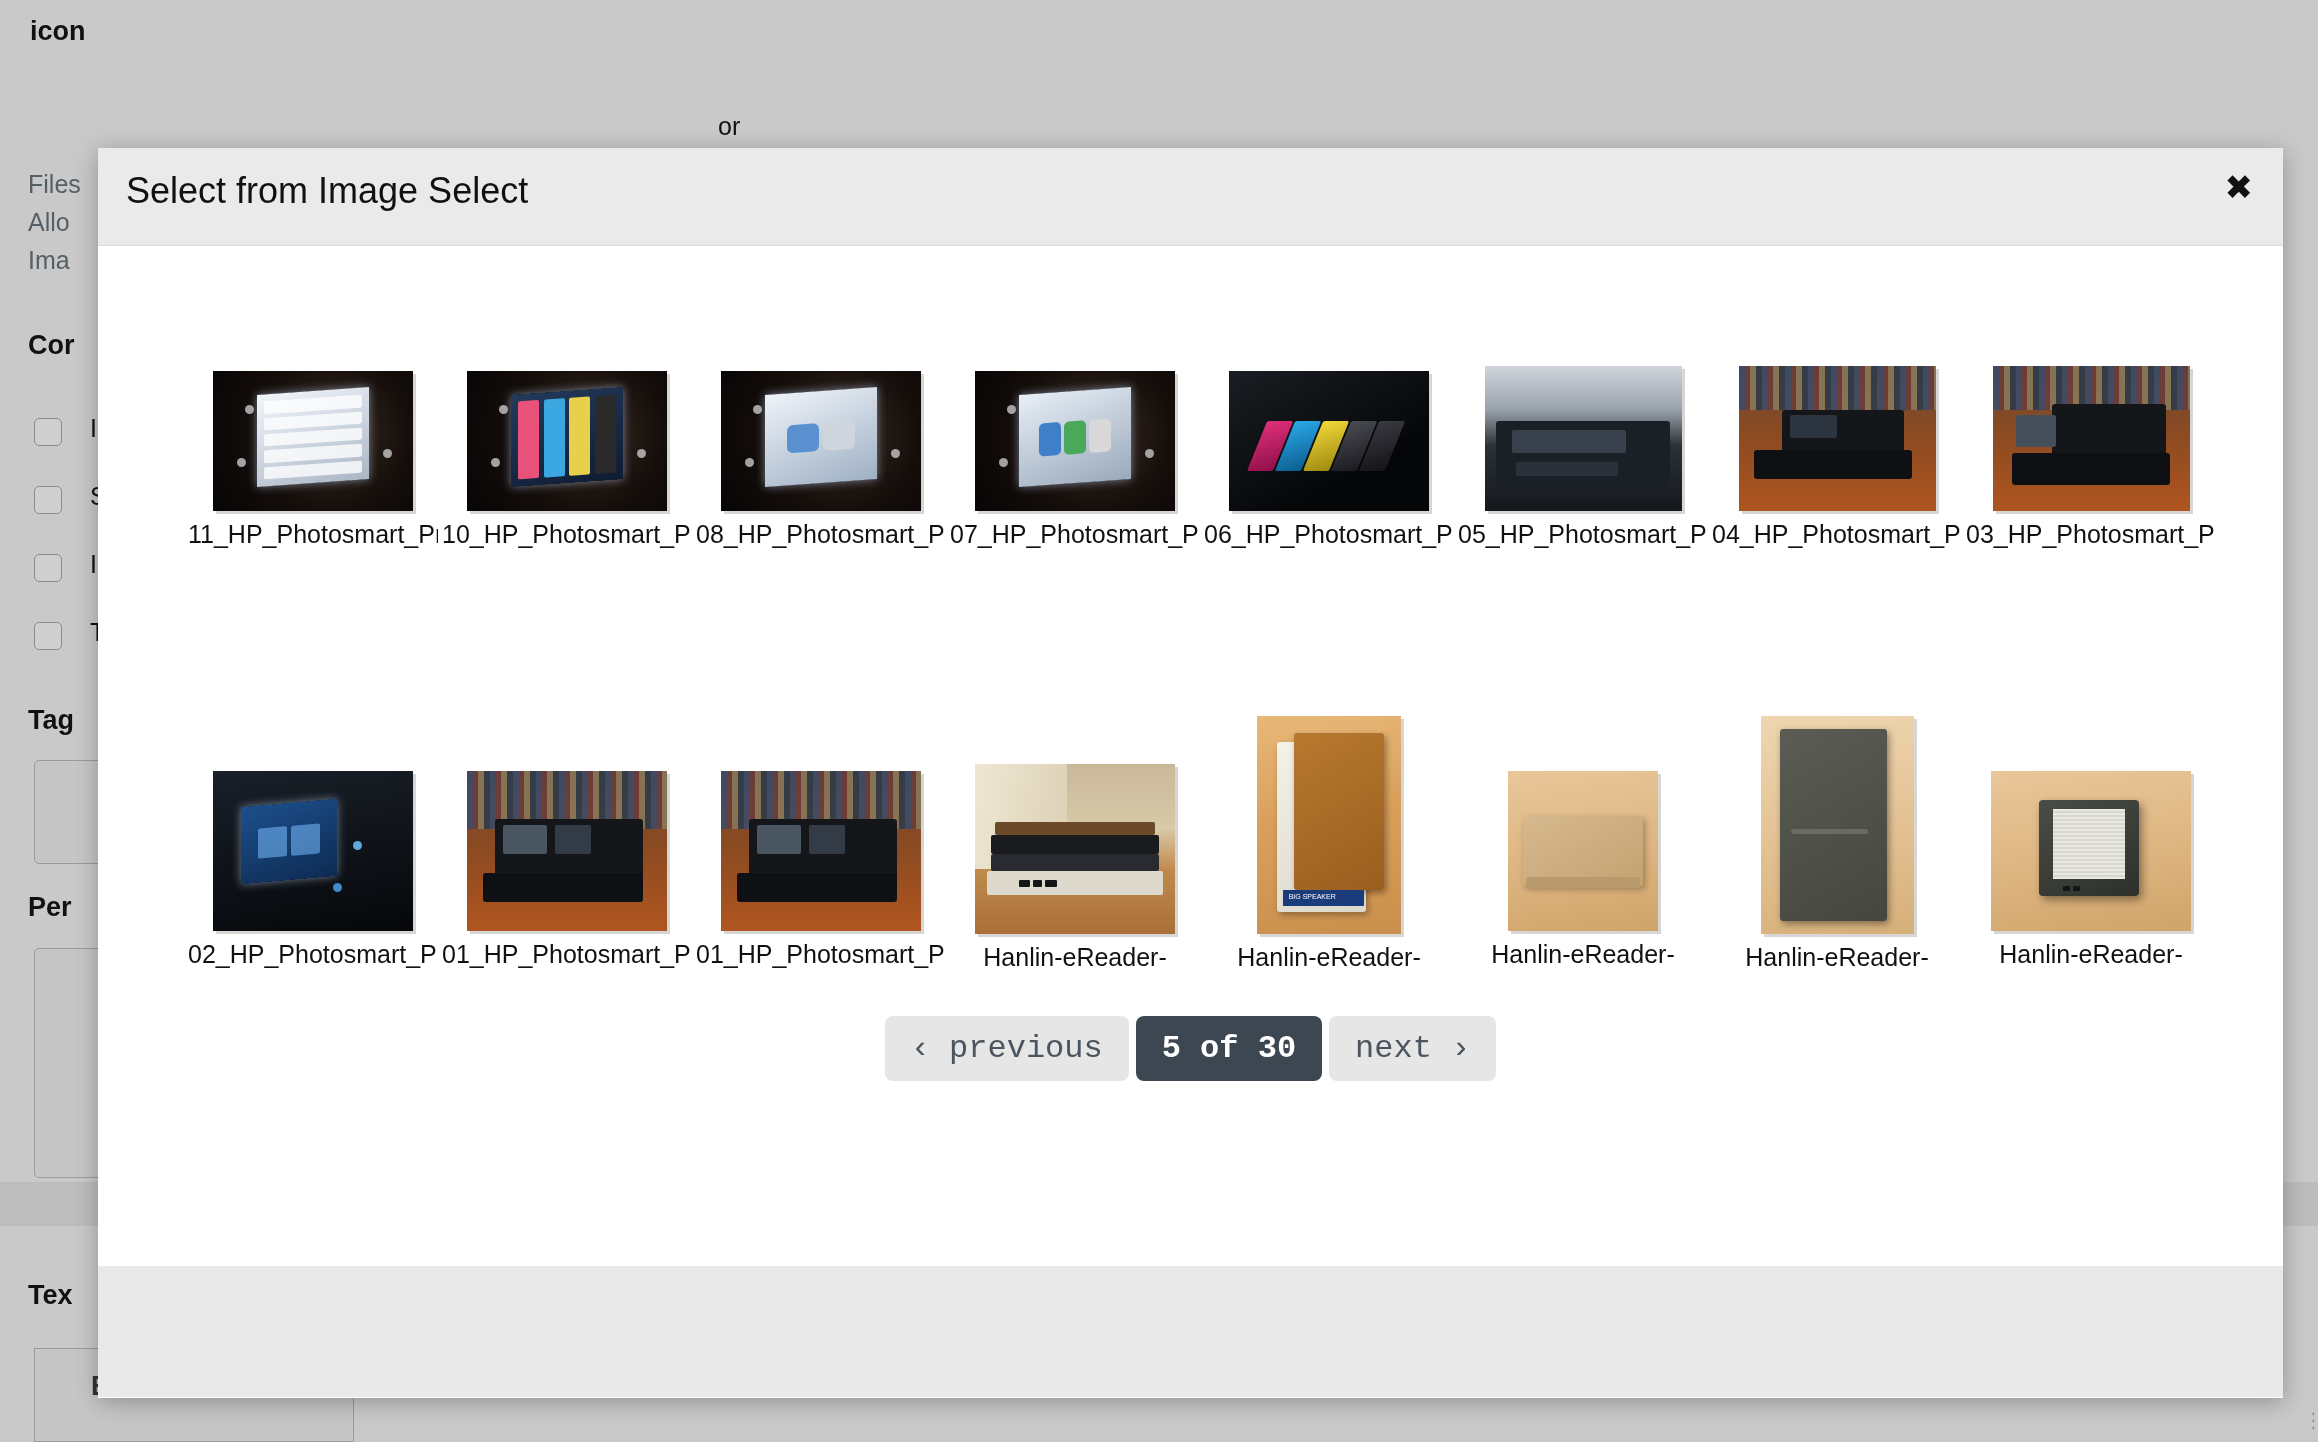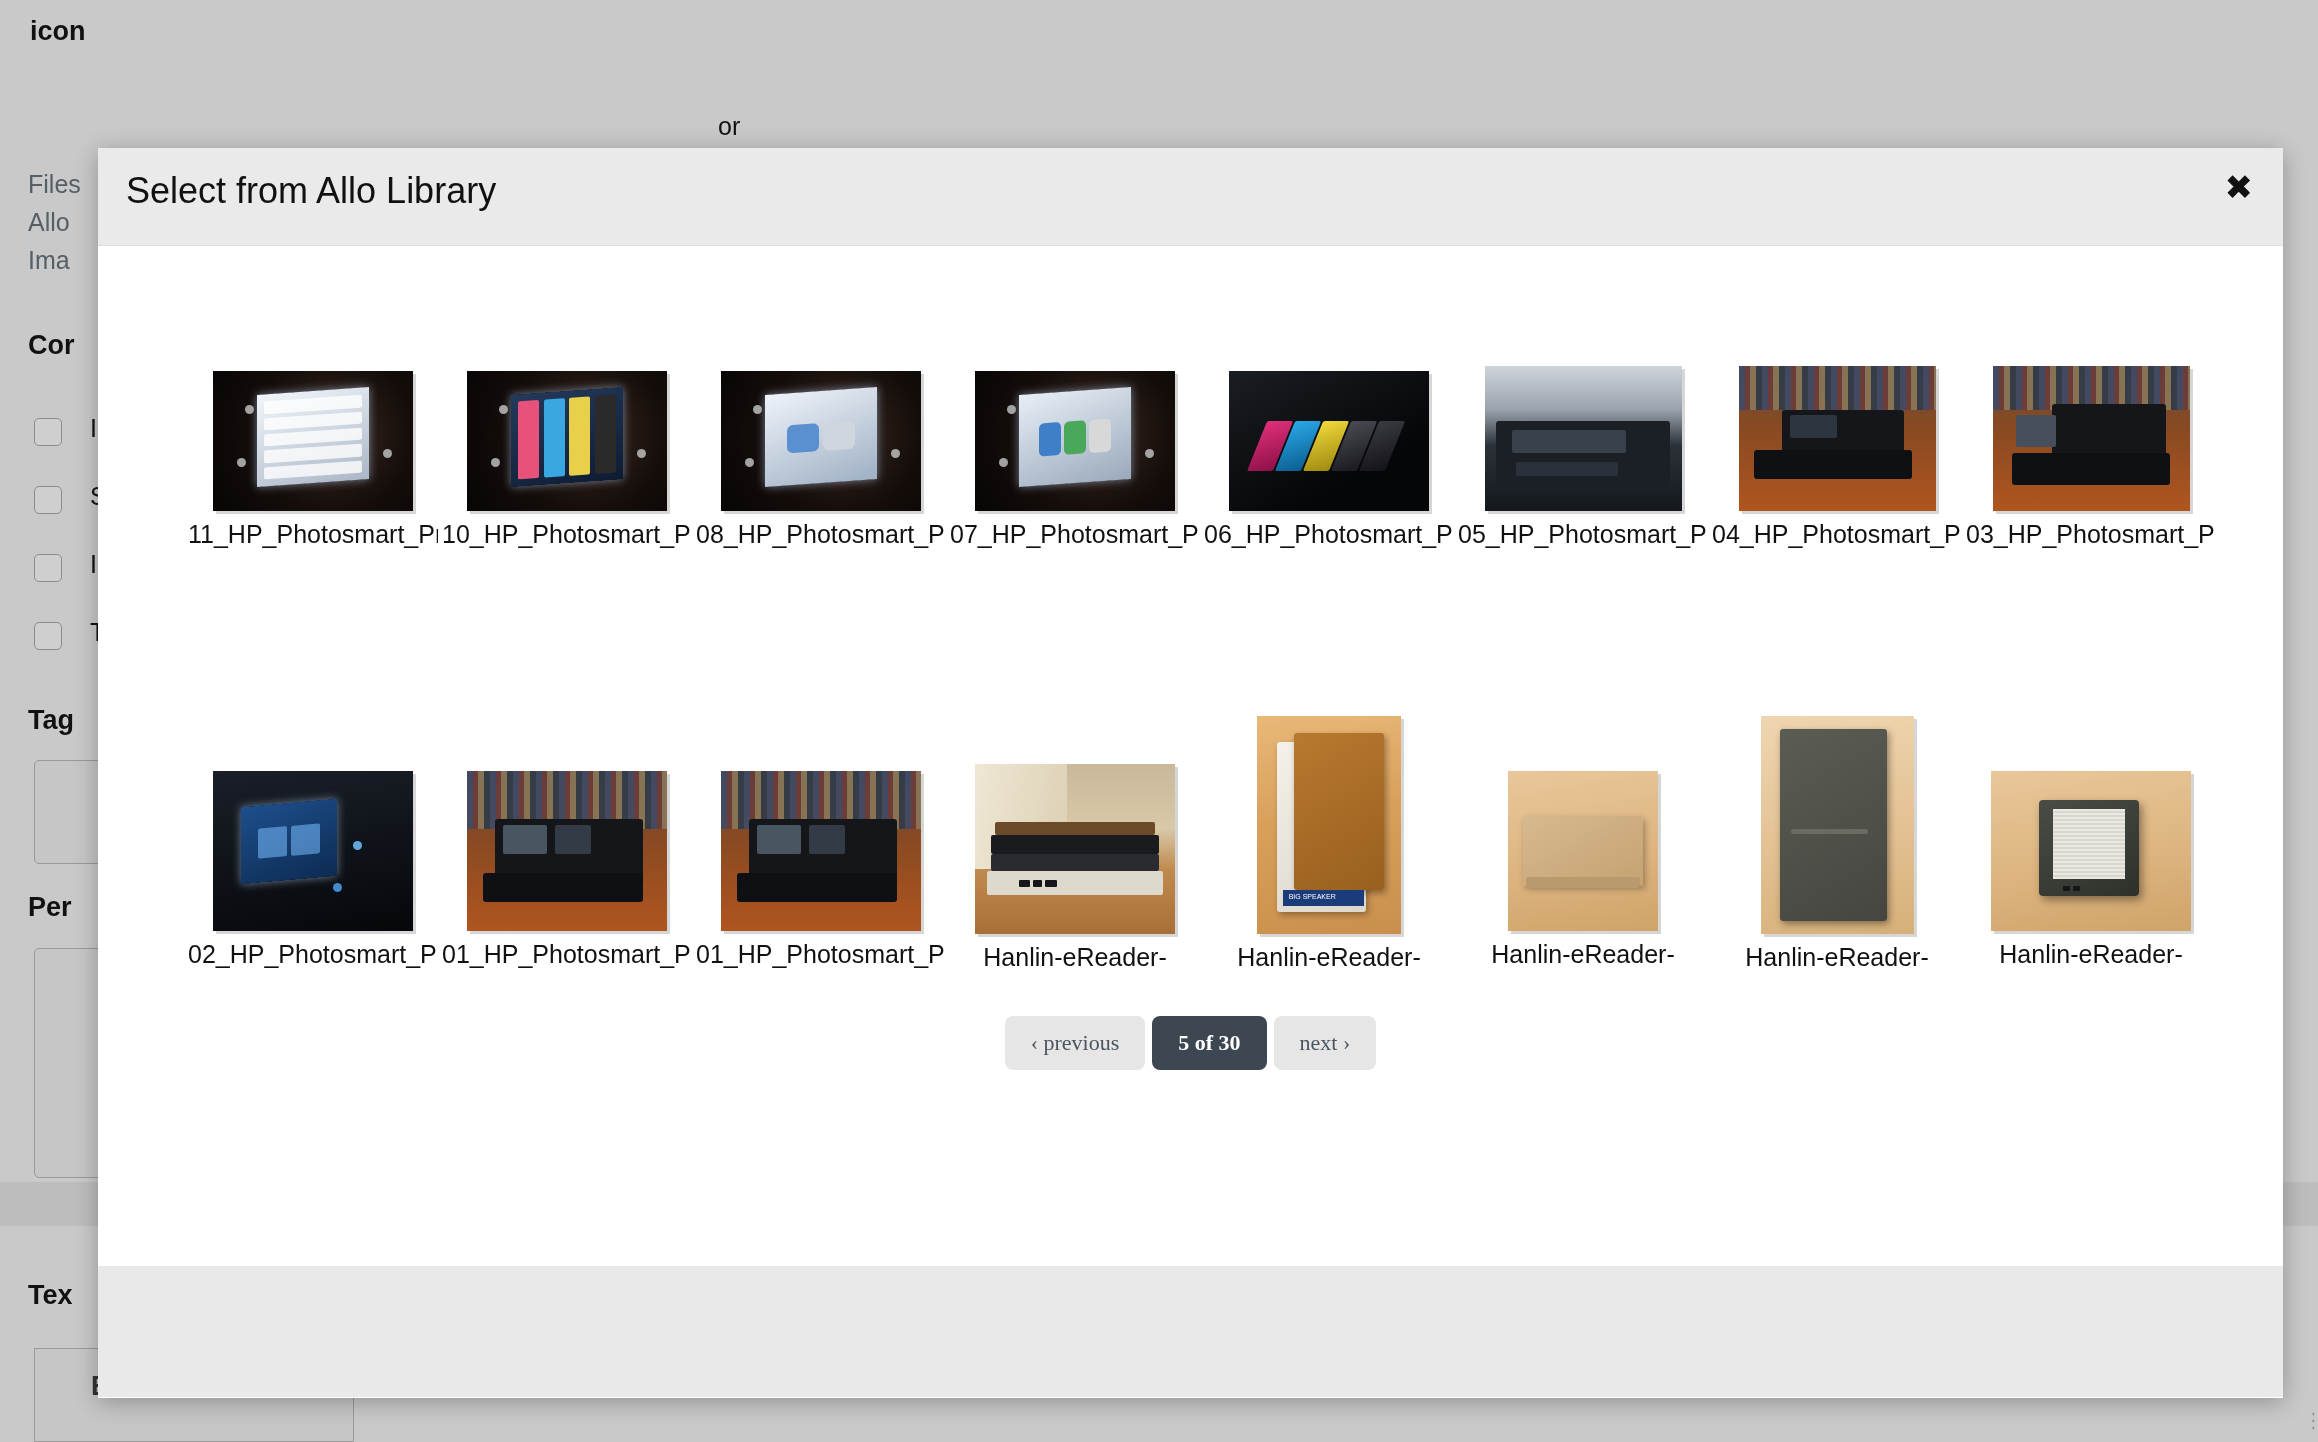--- a/index.html
+++ b/index.html
@@ -216,24 +216,24 @@
   .pager {
     position: absolute;
     left: 0; right: 0;
     display: flex; justify-content: center; align-items: center; gap: 7px;
   }
   .pg {
     padding: 14px 26px;
     border-radius: 8px;
     background: #e6e6e6;
     color: #4a5560;
-    font-size: 22px;
+    font-size: 32px;
     cursor: pointer;
     border: none;
-    font-family: Liberation Serif, serif;
+    font-family: Liberation Mono, monospace;
   }
   .pg.current {
     background: #3d4752;
     color: #fff;
     font-weight: bold;
   }
 
   
   .btn-insert {
     position: absolute; right: 300px; top: 27px;
@@ -300,21 +300,21 @@
   <div class="resize-handle">
     <i style="left:28px;top:2px;width:26px"></i>
     <i style="left:28px;top:9px;width:19px"></i>
     <i style="left:28px;top:16px;width:12px"></i>
   </div>
 </div>
 
 <div class="modal">
 
   <div class="modal-header">
-    <h2 class="modal-title">Select from Allo Library</h2>
+    <h2 class="modal-title">Select from Image Select</h2>
     <button class="modal-close">✖</button>
   </div>
 
   <div class="modal-body">
     <div class="grid" style="top: 40px; left: 90px;">
 
       <div class="row" style="height: 215px; top: 0px; padding-left: 0px;">
 
         <div class="cell" style="left:0px;top:85px;width:250px">
           <div class="thumb-wrap" style="height:140px">

